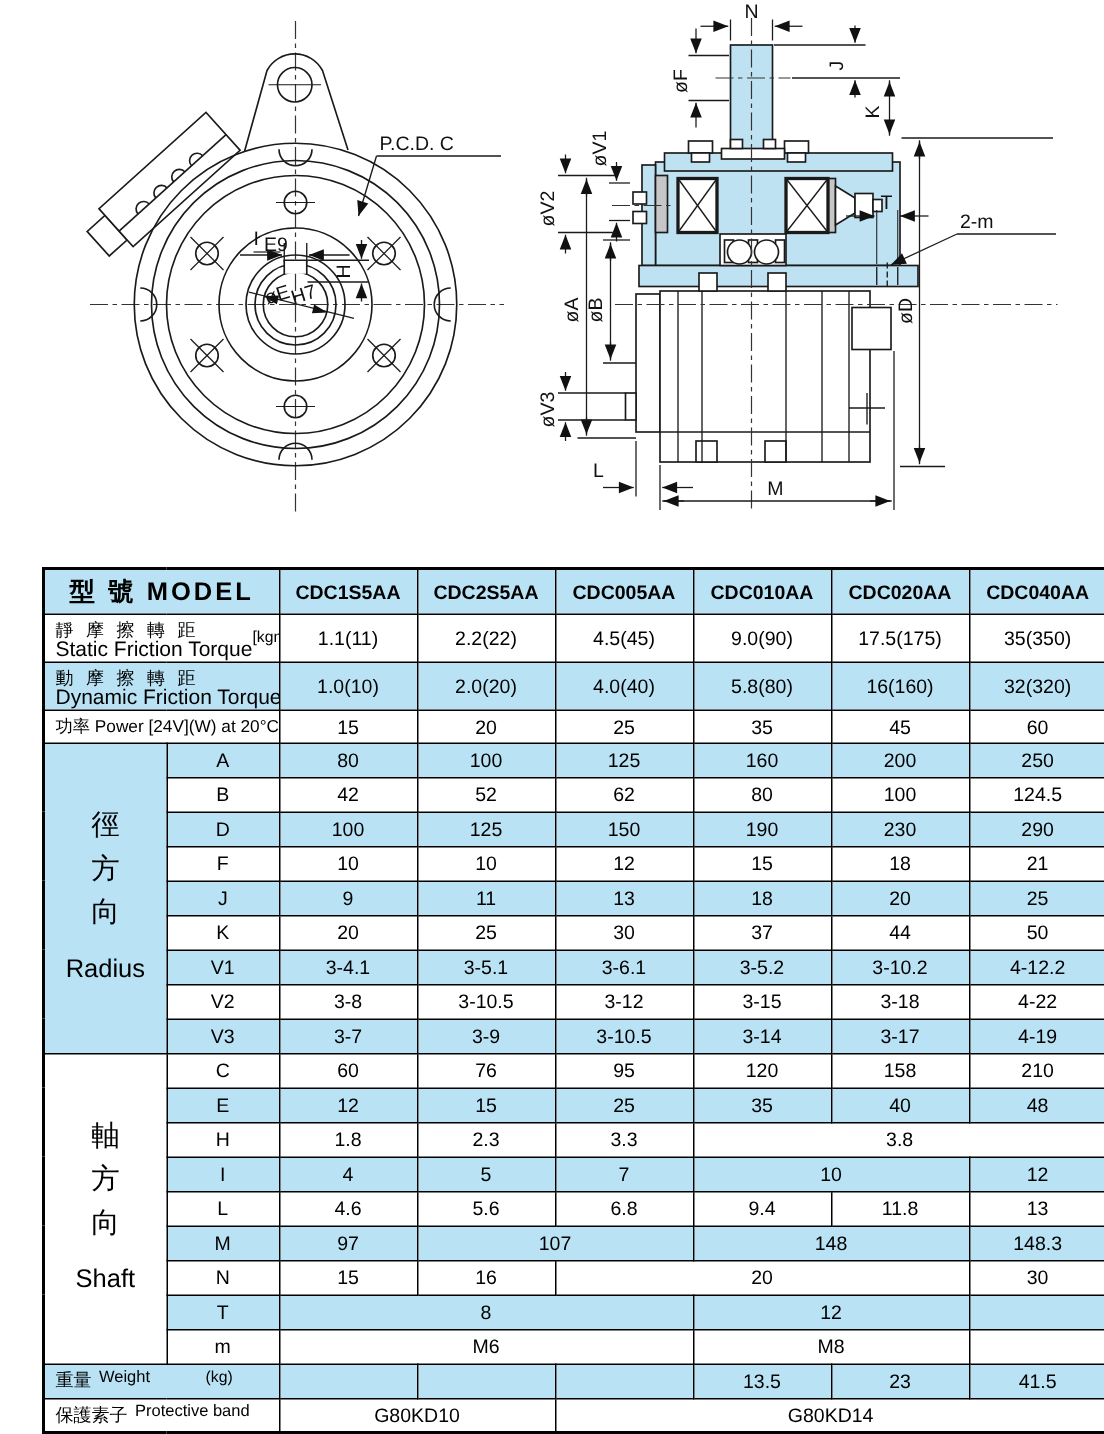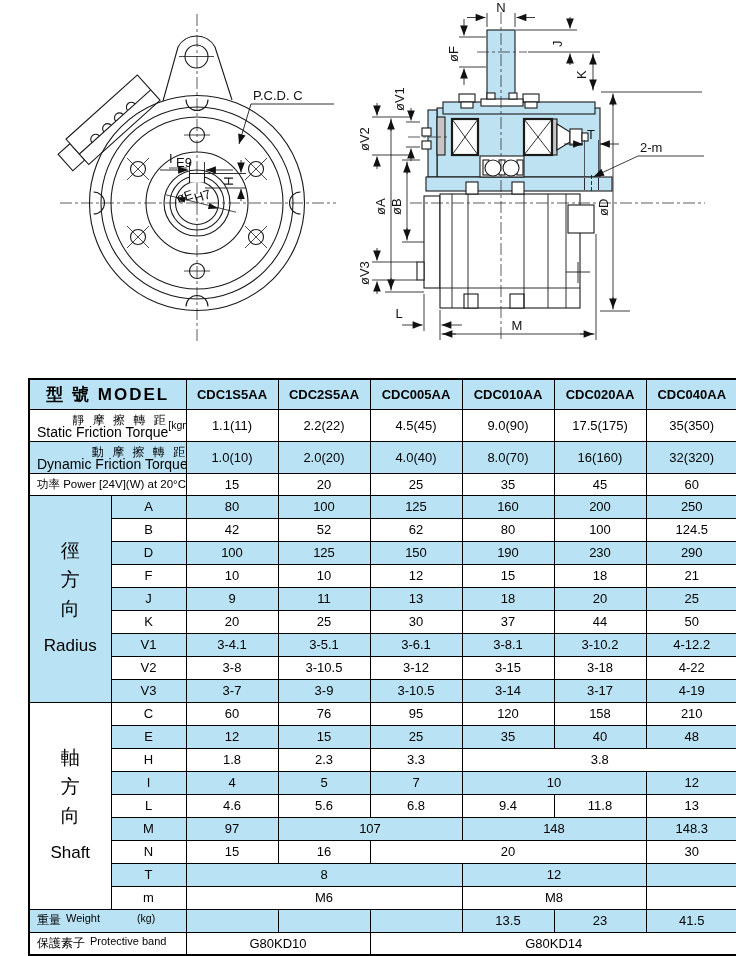--- a/index.html
+++ b/index.html
@@ -10,21 +10,21 @@
   .tblwrap{position:absolute;left:28px;top:378px;}
   table{border-collapse:collapse;table-layout:fixed;width:707px;border:2px solid #000;background:#fff;}
   td{border:1px solid #000;text-align:center;vertical-align:middle;padding:0;font-size:13px;white-space:nowrap;overflow:hidden;}
   tr.shade td{background:#b9e3f5;}
   td.grp{background:#fff;}
   tr.rh30{height:30px;} tr.rh32{height:32px;} tr.rh22{height:22px;} tr.rh23{height:23px;}
   td.hdrlbl{font-size:17px;font-weight:700;letter-spacing:2px;}
   td.model-cell{font-size:13px;font-weight:700;}
   td.dimletter{font-size:13px;}
   .tq{display:flex;align-items:center;justify-content:space-between;padding:0 5px 0 7px;}
-  .tql{text-align:right;}
+  .tql{text-align:left;}
   .zh{font-size:12px;letter-spacing:2.5px;line-height:14px;}
   .en{font-size:14px;line-height:10px;}
   .unit{font-size:10.5px;}
   td.plainlbl{text-align:left;font-size:11.5px;padding-left:7px;}
   .gwrap{display:flex;flex-direction:column;align-items:center;gap:9px;}
   .gzh{font-size:19px;line-height:20px;}
   .gen{font-size:17px;margin-top:8px;}
   .wl{display:flex;text-align:left;padding-left:7px;gap:5px;}
   .wl .zh2{font-size:12px;}
   .wl .en2{font-size:11px;}
@@ -360,21 +360,21 @@
                 <div class="tql">
                   <div class="zh">動 摩 擦 轉 距</div>
                   <div class="en">Dynamic Friction Torque</div>
                 </div>
                 <div class="unit">[kgm](Nm)</div>
               </div>
             </td>
             <td>1.0(10)</td>
             <td>2.0(20)</td>
             <td>4.0(40)</td>
-            <td>8.0(70)</td>
+            <td>5.8(80)</td>
             <td>16(160)</td>
             <td>32(320)</td>
           </tr>
           <tr class="rh22">
             <td colspan="2" class="plainlbl">功率 Power  [24V](W) at 20°C</td>
             <td>15</td>
             <td>20</td>
             <td>25</td>
             <td>35</td>
             <td>45</td>
@@ -440,21 +440,21 @@
             <td>30</td>
             <td>37</td>
             <td>44</td>
             <td>50</td>
           </tr>
           <tr class="shade rh23">
             <td class="dimletter">V1</td>
             <td>3-4.1</td>
             <td>3-5.1</td>
             <td>3-6.1</td>
-            <td>3-8.1</td>
+            <td>3-5.2</td>
             <td>3-10.2</td>
             <td>4-12.2</td>
           </tr>
           <tr class="rh23">
             <td class="dimletter">V2</td>
             <td>3-8</td>
             <td>3-10.5</td>
             <td>3-12</td>
             <td>3-15</td>
             <td>3-18</td>

